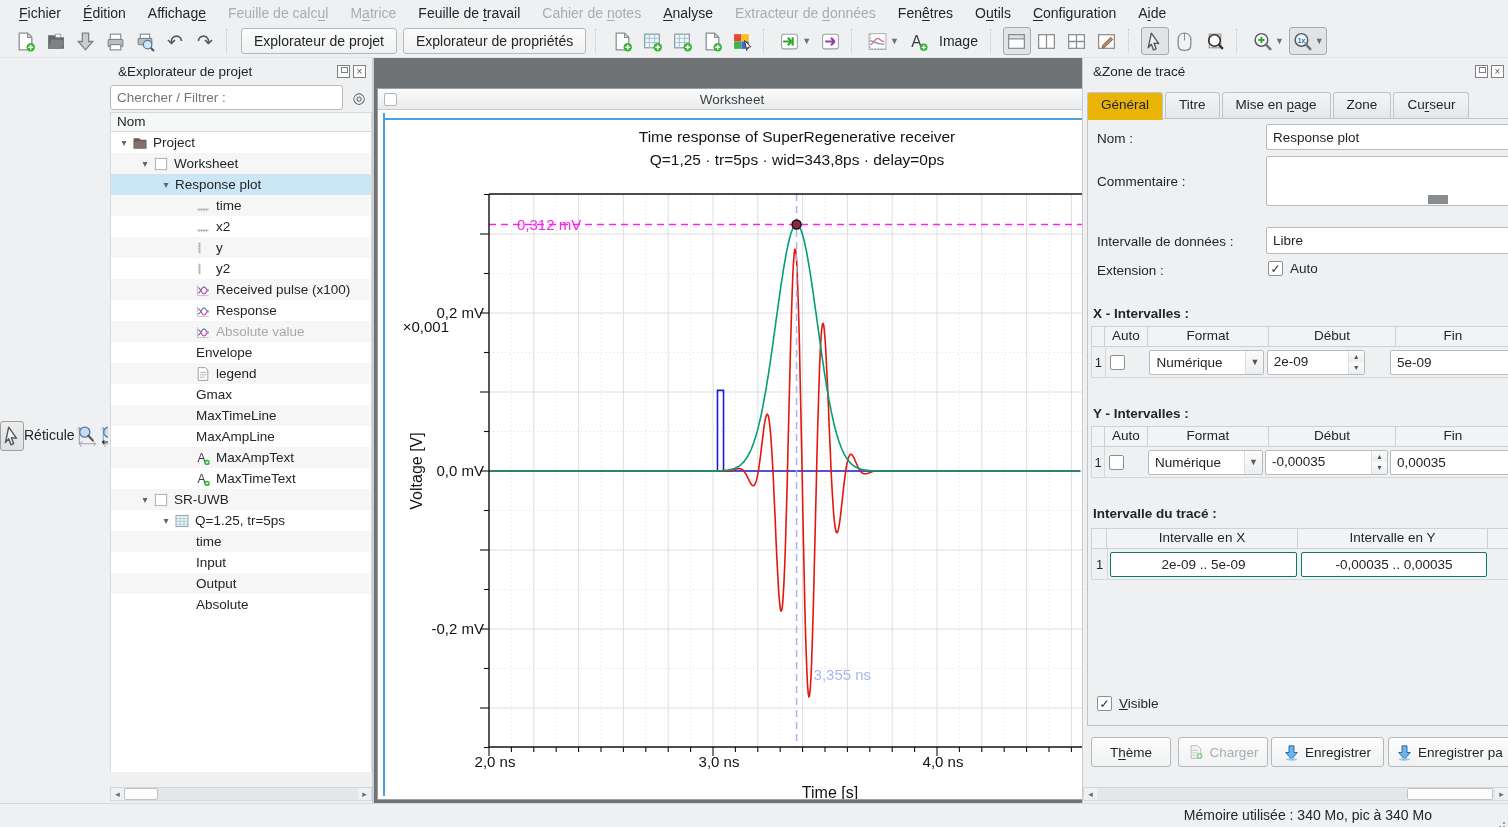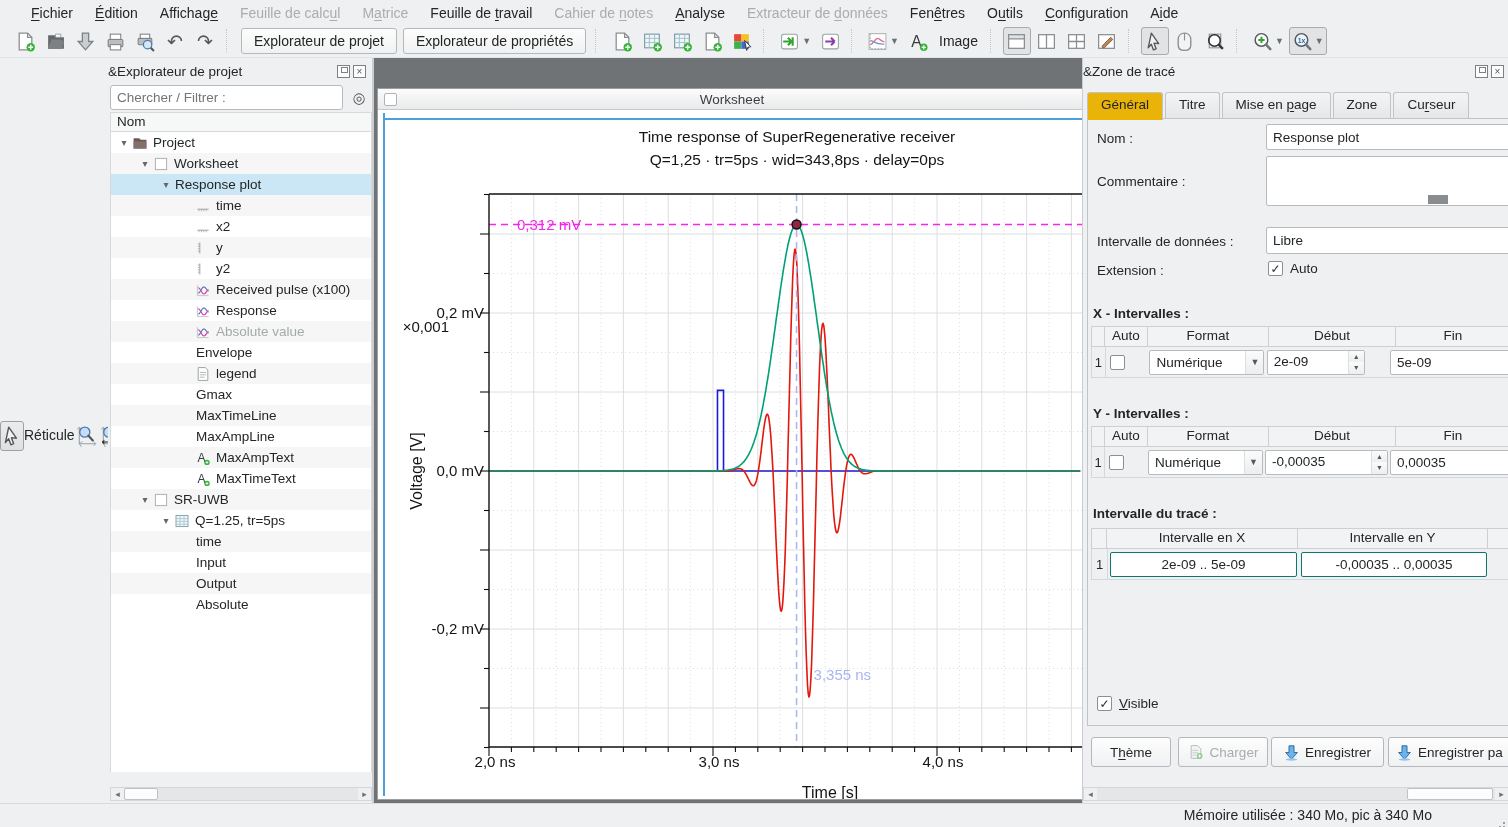--- a/index.html
+++ b/index.html
@@ -2,21 +2,21 @@
 <html><head>
 <meta charset="utf-8">
 <style>
   * { margin:0; padding:0; box-sizing:border-box; }
   html,body { width:1508px; height:827px; overflow:hidden; }
   body { font-family:"Liberation Sans", sans-serif; font-size:13px; color:#232627; background:#eff0f1; }
   .app { position:relative; width:1508px; height:827px; background:#eff0f1; overflow:hidden; }
 
   
   .menubar { position:absolute; left:0; top:0; width:1508px; height:25px; background:#eff0f1;
-             display:flex; align-items:center; padding-left:20px; font-size:14px; }
+             display:flex; align-items:center; padding-left:8px; font-size:14px; }
   .mi { padding:3px 11px; white-space:nowrap; }
   .mi.dis { color:#a9adaf; }
   .mi u { text-decoration:underline; text-underline-offset:2px; }
 
   
   .toolbar { position:absolute; left:0; top:25px; width:1508px; height:33px; background:#eff0f1;
              border-bottom:1px solid #e2e4e5; display:flex; align-items:center; padding-left:10px; }
   .tb-item { height:28px; min-width:28px; display:flex; align-items:center; justify-content:center;
              border:1px solid transparent; border-radius:3px; margin:0 1px; padding:0 2px; }
   .tb-item.active { background:#e2e3e4; border-color:#a7abae; }
@@ -32,21 +32,21 @@
                   display:flex; flex-direction:row; align-items:center; padding-top:10px; }
   .lt-btn { width:34px; height:30px; display:flex; align-items:center; justify-content:center;
             border:1px solid transparent; border-radius:3px; margin:1px 0; }
   .lt-btn.active { background:linear-gradient(#ececed,#dfe0e1); border-color:#9da1a4; }
   .lt-label { font-size:14px; color:#232627; margin:2px 0 3px; }
   .lt-sep { width:86px; border-top:1px solid #d9dbdc; margin:6px 0; }
 
   
   .dock { position:absolute; top:58px; height:745px; background:#eff0f1; }
   .dock-head { position:absolute; left:0; top:0; width:100%; height:26px; display:flex; align-items:center; }
-  .dock-title { margin-left:0; font-size:13.5px; color:#232627; }
+  .dock-title { margin-left:10px; font-size:13.5px; color:#232627; }
   .dock-btn { width:13px; height:13px; margin-left:3px; border:1px solid #7d8184; position:relative;
               display:flex; align-items:center; justify-content:center; font-size:10px; color:#55595c; background:#fdfdfd; }
   .dock-btn.float:before { content:""; position:absolute; right:1px; top:1px; width:5px; height:4px; border:1px solid #7d8184; }
 
   
   .explorer { left:108px; width:266px; border-right:2px solid #c9cdcf; }
   .search-row { position:absolute; left:2px; top:27px; width:262px; height:25px; display:flex; }
   .search-input { flex:1; height:25px; border:1px solid #b7bbbd; border-radius:3px; background:#fff;
                   font-family:"Liberation Sans",sans-serif; font-size:13.5px; color:#9aa0a2; padding:0 6px; }
   .search-btn { width:26px; height:25px; margin-left:3px; display:flex; align-items:center; justify-content:center;

